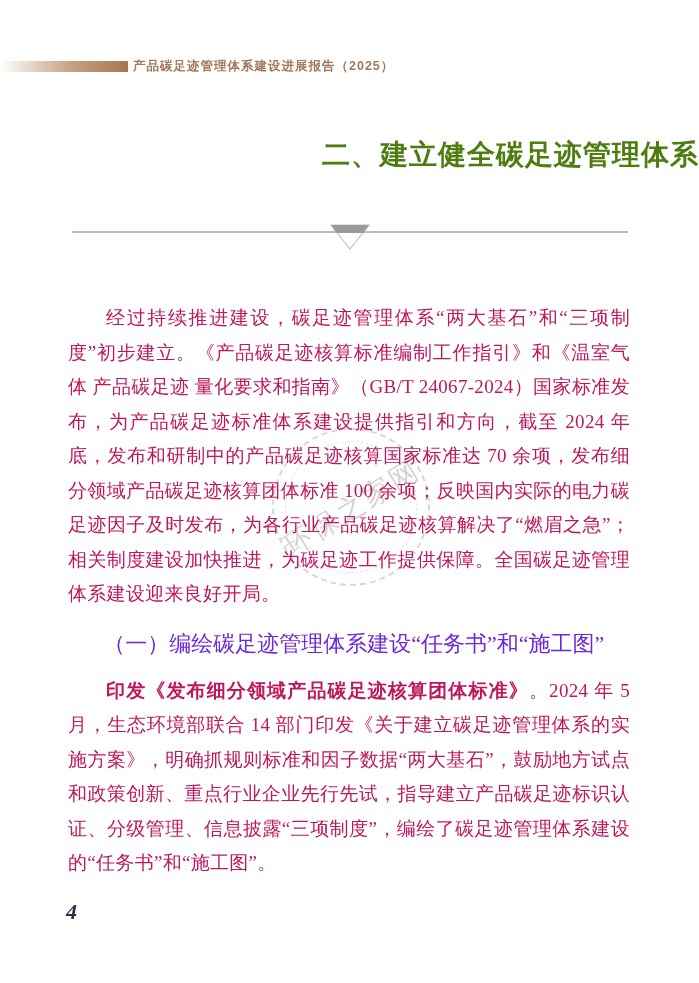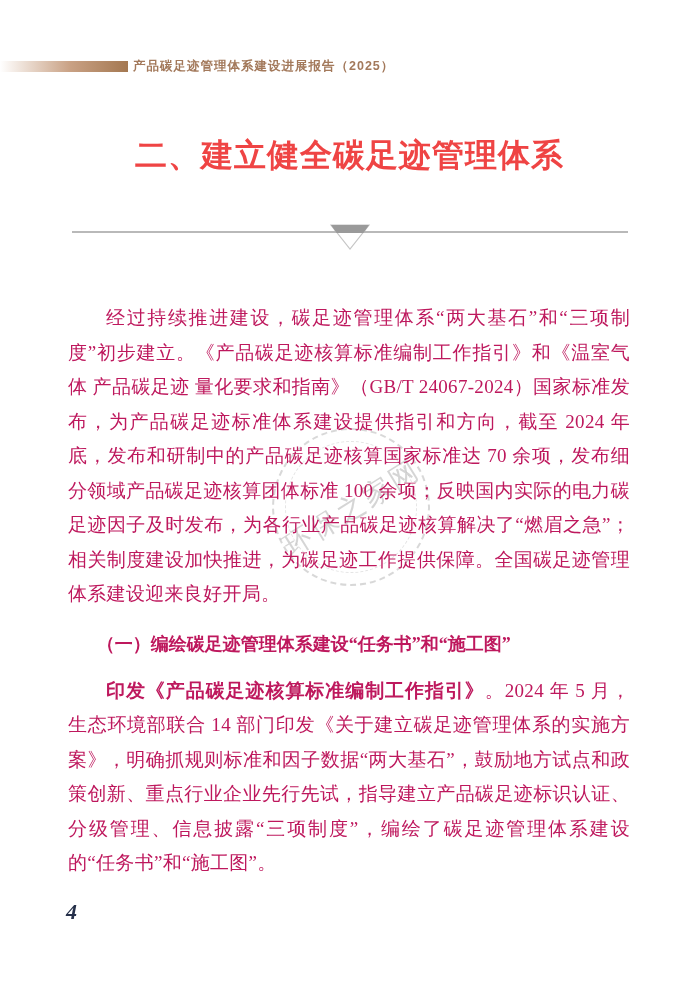--- a/index.html
+++ b/index.html
@@ -30,25 +30,25 @@
     font-weight: bold;
     letter-spacing: 1px;
     color: #a3795b;
     line-height: 20px;
   }
 
   
   .chapter-title {
     position: absolute;
     left: 0; right: 0; top: 130px;
-    text-align: center;
-    font-size: 32px;
+    text-align: right;
+    font-size: 28px;
     font-weight: bold;
     letter-spacing: 1px;
-    color: #ef4444;
+    color: #4d7c0f;
     line-height: 50px;
   }
 
   
   .divider-line {
     position: absolute;
     left: 72px; top: 231px;
     width: 556px; height: 2px;
     background: #b9b9b9;
   }
@@ -68,25 +68,25 @@
   .body-para {
     font-size: 19px;
     line-height: 34.5px;
     text-align: justify;
     text-indent: 2em;
     color: #be185d;
     letter-spacing: 0.3px;
   }
   .section-heading {
     margin-top: 17px;
-    font-size: 18px;
-    font-weight: bold;
+    font-size: 22px;
+    font-weight: normal;
     text-indent: 1.6em;
     line-height: 30px;
-    color: #be185d;
+    color: #6d28d9;
   }
   .para2 { margin-top: 15px; }
   .bold-lead { font-weight: bold; }
 
   
   .watermark {
     position: absolute;
     left: 272px; top: 428px;
     width: 160px; height: 160px;
     z-index: 1;
@@ -152,18 +152,18 @@
     <div class="wm-circle-outer"></div>
     <div class="wm-circle-inner"></div>
     <div class="wm-text">环保之家网</div>
   </div>
 
   <div class="content">
     <p class="body-para">经过持续推进建设，碳足迹管理体系“两大基石”和“三项制度”初步建立。《产品碳足迹核算标准编制工作指引》和《温室气体 产品碳足迹 量化要求和指南》（GB/T 24067-2024）国家标准发布，为产品碳足迹标准体系建设提供指引和方向，截至 2024 年底，发布和研制中的产品碳足迹核算国家标准达 70 余项，发布细分领域产品碳足迹核算团体标准 100 余项；反映国内实际的电力碳足迹因子及时发布，为各行业产品碳足迹核算解决了“燃眉之急”；相关制度建设加快推进，为碳足迹工作提供保障。全国碳足迹管理体系建设迎来良好开局。</p>
 
     <h2 class="section-heading">（一）编绘碳足迹管理体系建设“任务书”和“施工图”</h2>
 
-    <p class="body-para para2"><span class="bold-lead">印发《产品碳足迹核算标准编制工作指引》</span><span>。2024 年 5 月，生态环境部联合 14 部门印发《关于建立碳足迹管理体系的实施方案》，明确抓规则标准和因子数据“两大基石”，鼓励地方试点和政策创新、重点行业企业先行先试，指导建立产品碳足迹标识认证、分级管理、信息披露“三项制度”，编绘了碳足迹管理体系建设的“任务书”和“施工图”。</span></p>
+    <p class="body-para para2"><span class="bold-lead">印发《发布细分领域产品碳足迹核算团体标准》</span><span>。2024 年 5 月，生态环境部联合 14 部门印发《关于建立碳足迹管理体系的实施方案》，明确抓规则标准和因子数据“两大基石”，鼓励地方试点和政策创新、重点行业企业先行先试，指导建立产品碳足迹标识认证、分级管理、信息披露“三项制度”，编绘了碳足迹管理体系建设的“任务书”和“施工图”。</span></p>
   </div>
 
   <div class="page-number">4</div>
 
 </div>
 
 </body></html>

